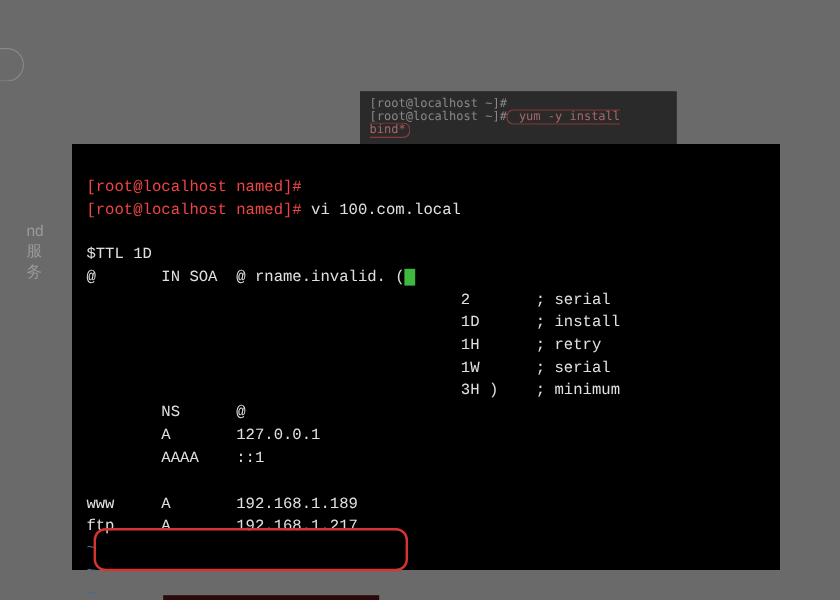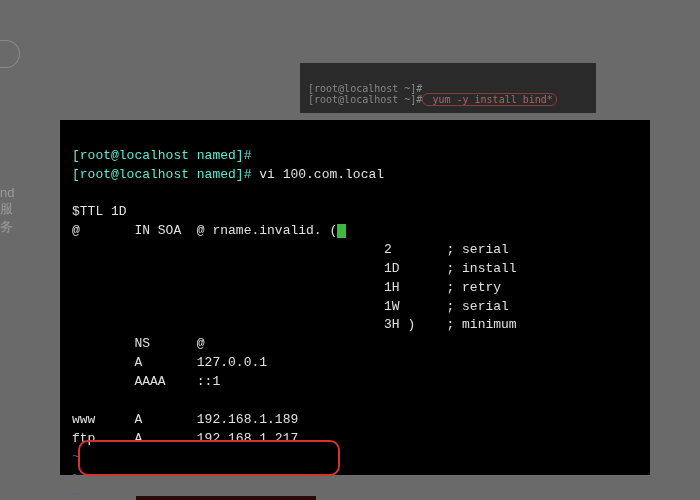--- a/index.html
+++ b/index.html
@@ -12,30 +12,30 @@
       overflow: hidden;
     }
     .background-text {
       position: absolute;
       top: 90px;
       left: 0;
       color: #9a9a9a;
       font-size: 13px;
       font-family: sans-serif;
     }
-    .bg-fragment1 { position: absolute; left: 0; top: 95px; }
+    .bg-fragment1 { position: absolute; left: 0; top: 95px; padding-left: 22px; }
     .bg-fragment2 { position: absolute; left: 73px; top: 95px; }
     .bg-ghost-terminal {
       position: absolute;
-      top: 63px;
+      top: 76px;
       left: 300px;
-      width: 296px;
+      width: 264px;
       height: 50px;
       background: #2a2a2a;
-      padding: 20px 8px;
+      padding: 5px 8px;
       font-size: 10px;
       color: #888;
       font-family: monospace;
     }
     .bg-ghost-terminal .ghost-highlight {
       border: 1px solid #8b3a3a;
       border-radius: 6px;
       padding: 0 3px;
       color: #a66;
     }
@@ -46,21 +46,21 @@
       width: 590px;
       height: 355px;
       background: #000;
       padding: 8px 12px;
       font-family: 'Courier New', monospace;
       font-size: 13px;
       color: #e0e0e0;
       line-height: 1.45;
       white-space: pre;
     }
-    .prompt-user { color: #5eead4; }
+    .prompt-user { color: #ef4444; }
     .cursor {
       display: inline-block;
       width: 9px;
       height: 14px;
       background: #3fb83f;
       vertical-align: text-bottom;
     }
     .highlight-box {
       position: absolute;
       border: 2px solid #d63333;

